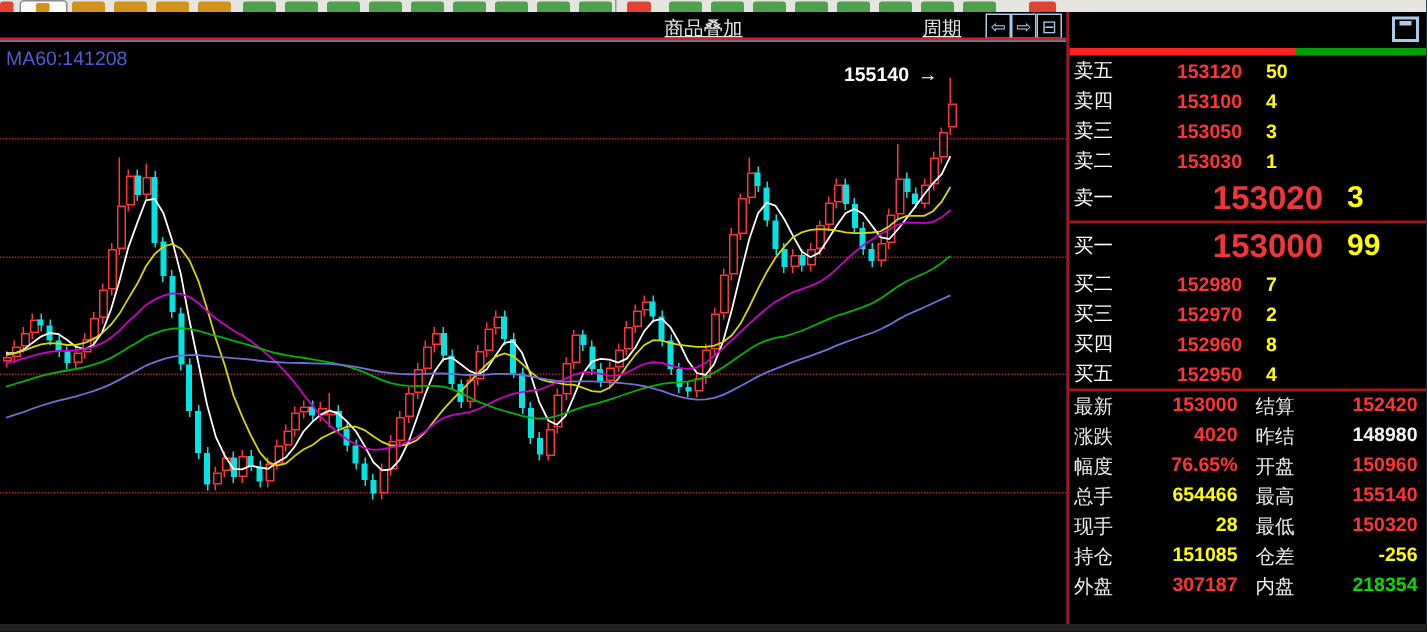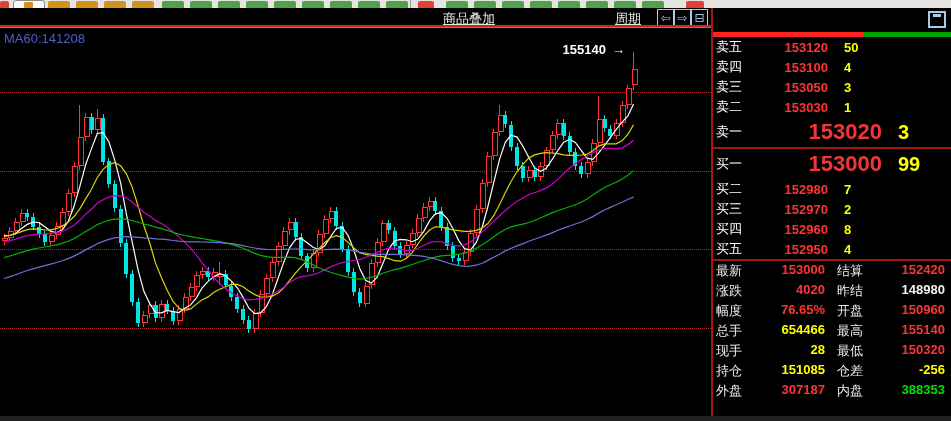--- a/index.html
+++ b/index.html
@@ -436,18 +436,18 @@
         <div class="irow">
           <span class="il">持仓</span>
           <span class="iv v-yellow">151085</span>
           <span class="il2">仓差</span>
           <span class="iv2 v-yellow">-256</span>
         </div>
         <div class="irow">
           <span class="il">外盘</span>
           <span class="iv v-red">307187</span>
           <span class="il2">内盘</span>
-          <span class="iv2 v-green">388353</span>
+          <span class="iv2 v-green">218354</span>
         </div>
       </div>
   </div>
 
 </div>
 
 </body></html>

